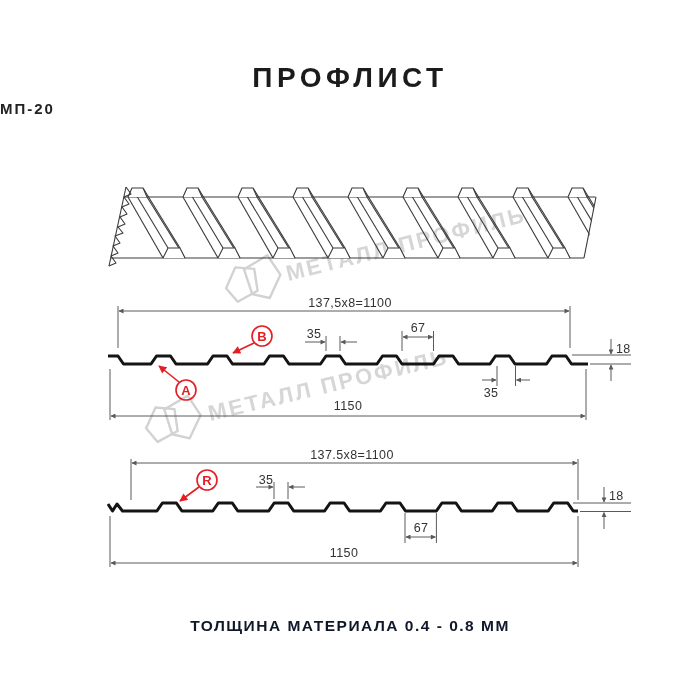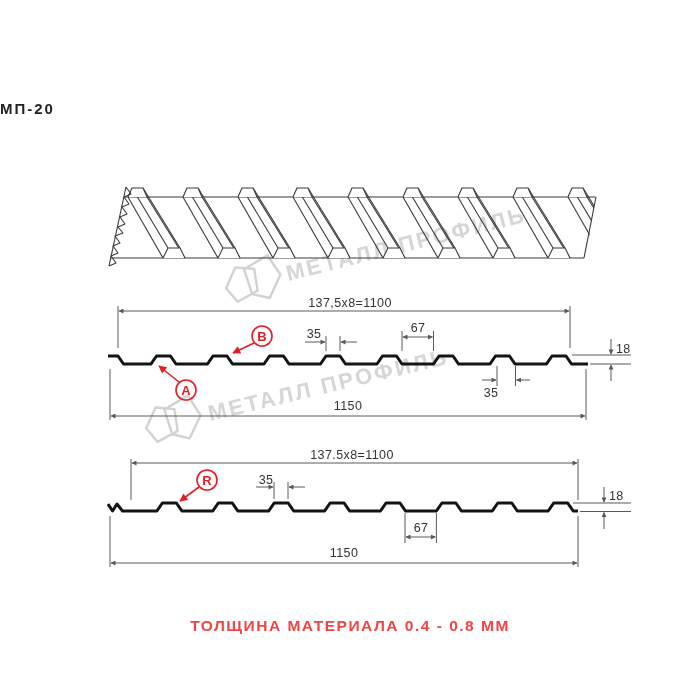--- a/index.html
+++ b/index.html
@@ -3,38 +3,39 @@
 <meta charset="utf-8">
 <style>
   html,body{margin:0;padding:0;background:#ffffff;}
   #canvas{position:relative;width:700px;height:700px;background:#ffffff;overflow:hidden;
           font-family:"Liberation Sans",sans-serif;}
   .title{position:absolute;left:0;top:62px;width:700px;text-align:center;
          font-size:28px;font-weight:700;letter-spacing:4.5px;color:#1b1b1b;}
   .subtitle{position:absolute;left:0;top:100px;width:700px;
          font-size:15px;font-weight:600;letter-spacing:2px;color:#222;}
   .footer{position:absolute;left:0;top:617px;width:700px;text-align:center;
-         font-size:15.5px;font-weight:600;letter-spacing:1.5px;color:#ef4444;}
+         font-size:15.5px;font-weight:600;letter-spacing:1.5px;color:#0f172a;}
   svg{position:absolute;left:0;top:0;}
   svg text{font-family:"Liberation Sans",sans-serif;}
   .dim-t{font-size:12.5px;fill:#333333;letter-spacing:0.4px;}
   .wm-t{font-size:22px;font-weight:700;fill:#d6d6d6;letter-spacing:2.5px;}
   .red-t{font-size:13px;font-weight:700;fill:#e31e24;}
   .profile{stroke:#141414;stroke-width:3;fill:none;stroke-linejoin:round;}
   .dim-l{stroke:#5a5a5a;stroke-width:1;fill:none;}
   .sheet3d{stroke:#3a3a3a;stroke-width:1.1;fill:none;stroke-linejoin:round;}
   .bump{stroke:#3a3a3a;stroke-width:1.1;fill:#ffffff;stroke-linejoin:round;}
   .wm-l{stroke:#d2d2d2;stroke-width:2.4;fill:none;stroke-linejoin:round;}
   .redln{stroke:#e31e24;stroke-width:1.6;fill:none;}
 </style>
 </head>
 <body>
 
 <div id="canvas">
 
+  <div class="title">ПРОФЛИСТ</div>
   <div class="subtitle">МП-20</div>
 
   <svg width="700" height="700" viewBox="0 0 700 700">
     <defs>
       <marker id="ah" viewBox="0 0 10 10" refX="9" refY="5" markerWidth="7" markerHeight="5" orient="auto">
         <path d="M0,0 L10,5 L0,10 Z" fill="#5a5a5a"></path>
       </marker>
       <marker id="ahr" viewBox="0 0 10 10" refX="9" refY="5" markerWidth="6" markerHeight="5" orient="auto">
         <path d="M0,0 L10,5 L0,10 Z" fill="#e31e24"></path>
       </marker>

